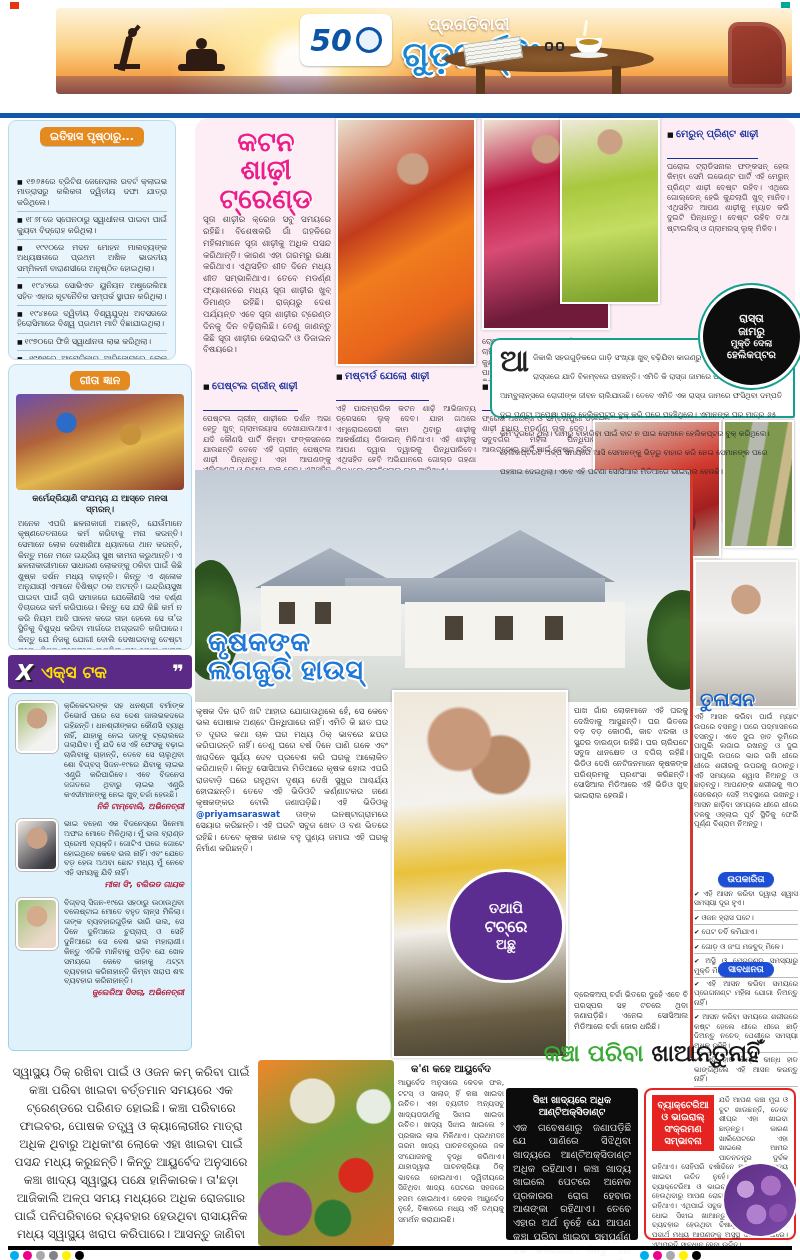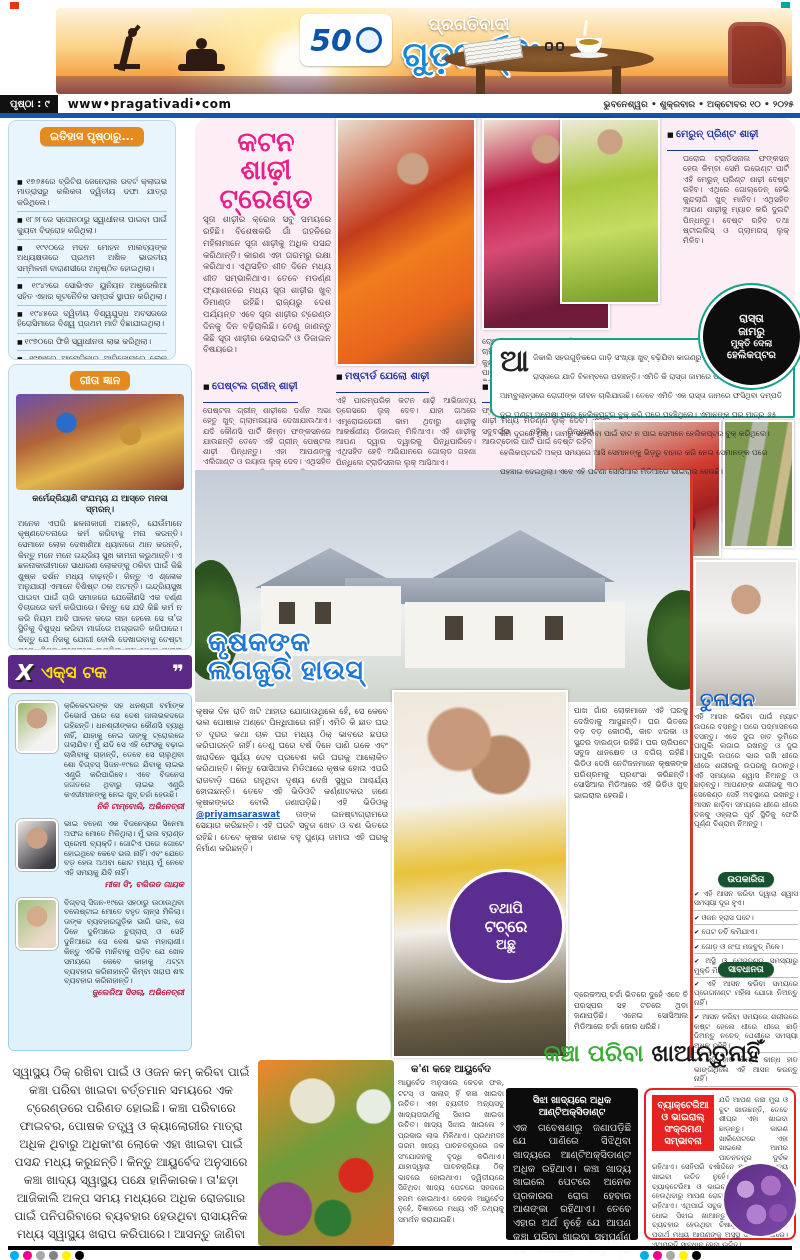--- a/index.html
+++ b/index.html
@@ -75,21 +75,21 @@
   .quote-sig { display:block; text-align:right; color:#b01030; font-weight:bold; font-style:italic; font-size:8px; margin-top:2px; }
 
   
   .saree-panel { left:195px; top:118px; width:600px; height:404px; background:#fdeef5; border-radius:14px; }
   .saree-headline { font-weight:bold; color:#ec1e8c; text-align:center; line-height:1.05; text-shadow:1px 1px 0 #fff; }
   .s-intro { font-size:8.6px; line-height:1.38; text-align:justify; color:#333; }
   .photo { border:2px solid #fff; box-shadow:0 0 3px rgba(0,0,0,.25); }
   .saree1 { background:radial-gradient(circle at 55% 20%, #caa184 0 7%, transparent 8%), linear-gradient(150deg,#e9dfcf 0%,#c23c1d 38%,#f07c1e 55%,#e8641c 78%,#8a4a28 100%); }
   .saree2 { background:radial-gradient(circle at 50% 14%, #caa184 0 7%, transparent 8%), linear-gradient(165deg,#efe3d2 0%,#b8133f 30%,#d94b74 55%,#701b3a 85%); }
   .saree3 { background:radial-gradient(circle at 50% 12%, #caa184 0 7%, transparent 8%), linear-gradient(170deg,#efe9da 0%,#a9c83e 35%,#c4dd62 60%,#7fa32c 95%); }
-  .cap-head { font-size:10px; font-weight:bold; color:#1a2f9e; border-bottom:1.5px solid #1a2f9e; padding-bottom:10px; width:fit-content; }
+  .cap-head { font-size:10px; font-weight:bold; color:#1a2f9e; border-bottom:1.5px solid #1a2f9e; padding-bottom:18px; width:fit-content; }
   .cap-head::before { content:"■ "; font-size:7px; color:#111; }
   .cap-text { font-size:7.8px; line-height:1.32; text-align:justify; color:#333; margin-top:3px; }
 
   
   .heli-circle { left:703px; top:288px; width:97px; height:97px; border-radius:50%; background:#0d0d0d;
       display:flex; flex-direction:column; align-items:center; justify-content:center; color:#fff; font-weight:bold;
       box-shadow:0 0 0 3px #fff,0 0 0 5px #15a08e; z-index:5; text-align:center; }
   .heli-circle span { line-height:1.2; }
   .heli-box { left:490px; top:338px; width:305px; height:80px; background:#fff; border:2px solid #15a08e; border-radius:10px 2px 2px 10px; padding:5px 7px 4px 8px; z-index:4; }
   .dropcap { float:left; font-size:30px; font-weight:bold; color:#222; line-height:.9; margin:2px 4px 0 0; }
@@ -102,37 +102,37 @@
   
   .house-photo { left:195px; top:470px; width:497px; height:232px; overflow:hidden;
       background:linear-gradient(180deg,#c3ccd6 0%,#dbe2e8 45%,#eef0f0 60%,#cfd4cd 100%); }
   .roof { position:absolute; background:linear-gradient(180deg,#aab3bf,#8e99a8); }
   .wall { position:absolute; background:#f4f3ee; }
   .win { position:absolute; background:#4b4238; }
   .tree { position:absolute; background:radial-gradient(circle,#3f6b2a 30%,#2c5220 70%); border-radius:50%; }
   .house-headline { left:208px; top:628px; width:250px; font-weight:bold; color:#1e78d7; line-height:1.02;
       text-shadow:-2px 0 #fff,2px 0 #fff,0 -2px #fff,0 2px #fff,2px 2px #fff; z-index:3; }
   .house-col { font-size:8.4px; line-height:1.36; text-align:justify; color:#222; }
-  .handle { color:#1a57c4; font-weight:bold;text-decoration:underline; }
+  .handle { color:#1a57c4; font-weight:bold; }
   .couple-photo { left:392px; top:690px; width:176px; height:368px;
       background:
         radial-gradient(circle at 38% 13%, #c9997b 0 9%, transparent 10%),
         radial-gradient(circle at 62% 20%, #b98a6a 0 9%, transparent 10%),
         linear-gradient(175deg,#efe7da 0%,#f4f2ee 30%,#e9c13a 48%,#f3f0ea 64%,#6b5f46 88%,#4a4434 100%); }
   .still-badge { left:450px; top:872px; width:112px; height:108px; border-radius:50%; background:#5c2d91; z-index:4;
       display:flex; flex-direction:column; align-items:center; justify-content:center; color:#fff; font-weight:bold;
       box-shadow:0 0 0 3px #fff; text-align:center; }
   .red-edge { left:690px; top:470px; width:3px; height:588px; background:#d23a2e; }
 
   
   .yoga-photo { left:694px; top:560px; width:104px; height:148px;
       background:radial-gradient(circle at 50% 26%, #caa184 0 12%, transparent 13%), linear-gradient(180deg,#e8e6e4 0%,#f4f3f1 40%,#d8d5d0 75%,#b9b4ac 100%); }
   .yoga-head { left:700px; top:688px; width:96px; font-size:19px; font-weight:bold; color:#1663c7; text-shadow:1px 1px 0 #fff; z-index:3; }
   .yoga-body { left:694px; top:712px; width:104px; height:156px; font-size:7.4px; line-height:1.32; text-align:justify; color:#222; overflow:hidden; }
-  .pill { background:#14532d; color:#fff; font-weight:bold; font-size:9px; text-align:center; border-radius:9px; padding:2px 10px; width:fit-content; margin:0 auto; box-shadow:0 1px 0 rgba(0,0,0,.3); }
+  .pill { background:#1d4ed8; color:#fff; font-weight:bold; font-size:9px; text-align:center; border-radius:9px; padding:2px 10px; width:fit-content; margin:0 auto; box-shadow:0 1px 0 rgba(0,0,0,.3); }
   .tick-list { list-style:none; }
   .tick-list li { font-size:7.3px; line-height:1.3; color:#222; padding:2px 0; border-bottom:1px solid #bbb; text-align:justify; }
   .tick-list li::before { content:"✔ "; font-size:6.5px; }
 
   
   .green-head { left:506px; top:1040px; width:292px; text-align:center; font-size:23px; font-weight:bold; }
   .gh1 { color:#3aaa35; } .gh2 { color:#161616; }
   .bottom-intro { left:8px; top:1063px; width:246px; height:182px; font-size:12px; line-height:1.5; text-align:center; color:#1c1c1c; overflow:hidden; }
   .veg-photo { left:258px; top:1060px; width:136px; height:186px; border-radius:4px;
       background:
@@ -203,25 +203,20 @@
           <span class="lens"></span>
         </div>
       <div class="steam"></div>
       <div class="cup"></div>
       <div class="cup-tea"></div>
       <div class="saucer"></div>
       <div class="chair"></div>
     </div>
   </div>
 
-  <div class="abs infobar">
-    <span class="pagelabel">ପୃଷ୍ଠା : ୯</span>
-    <span class="website">www•pragativadi•com</span>
-    <span class="dateline">ଭୁବନେଶ୍ୱର • ଶୁକ୍ରବାର • ଅକ୍ଟୋବର ୧୦ • ୨୦୨୫</span>
-  </div>
   <div class="abs bluerule"></div>
 
   <div class="abs lbox" style="left:8px; top:120px; width:168px; height:240px; overflow:hidden;">
     <div class="ribbon">ଇତିହାସ ପୃଷ୍ଠାରୁ...</div>
     <ul class="hist-list">
 
     <li>୧୭୬୫ରେ ବ୍ରିଟିଶ ଜେନେରାଲ ରବର୍ଟ କ୍ଲାଇଭ ମାଡ୍ରାସରୁ କଲିକତା ଦ୍ୱିତୀୟ ଦଫା ଯାତ୍ରା କରିଥିଲେ।</li>
         <li>୧୮୬୮ରେ ସ୍ପେନଠାରୁ ସ୍ୱାଧୀନତା ପାଇବା ପାଇଁ କ୍ୟୁବା ବିଦ୍ରୋହ କରିଥିଲା।</li>
         <li>୧୯୧୦ରେ ମଦନ ମୋହନ ମାଲବ୍ୟଙ୍କ ଅଧ୍ୟକ୍ଷତାରେ ପ୍ରଥମ ଅଖିଳ ଭାରତୀୟ ସମ୍ମିଳନୀ ବାରାଣସୀରେ ଅନୁଷ୍ଠିତ ହୋଇଥିଲା।</li>
         <li>୧୯୪୨ରେ ସୋଭିଏତ ୟୁନିୟନ ଅଷ୍ଟ୍ରେଲିଆ ସହିତ ଏହାର କୂଟନୈତିକ ସମ୍ପର୍କ ସ୍ଥାପନ କରିଥିଲା।</li>
@@ -292,21 +287,21 @@
     <div class="abs photo saree2" style="left:287px; top:0; width:128px; height:212px;"></div>
     <div class="abs cap-text" style="left:287px; top:216px; width:128px; height:44px; overflow:hidden;">ରୋଜ ଗୋଲ୍ଡ ଲୁକ୍ ପାଇପାରିବେ। ଆପଣ ଚାହିଁଲେ ଡାର୍କ ମେକଅପ ନିଅନ୍ତୁ ହେବି କୁନ୍ଦଲାଗି ପିନ୍ଧି ଟ୍ରାଡିସନାଲ ଲୁକ୍ ମଧ୍ୟ ପାଇପାରିବେ। ଶାଢ଼ୀକୁ ମ୍ୟାଚ କଲାଭଳି ଟିକେ ଡାର୍କ ଲିପଷ୍ଟିକ୍ ଲୁକ୍ କମ୍ପ୍ଲିଟ୍ କରିବ। ଯେଲ ଲୁକ୍ ପାଇଁ ବେଷ୍ଟ ରହିବ।</div>
     <div class="abs" style="left:287px; top:262px; width:128px;">
       <div class="cap-head">ଅରେଞ୍ଜ ସମ୍ବଲପୁରୀ ଶାଢ଼ୀ</div>
       <div class="cap-text" style="height:104px; overflow:hidden;">ଫ୍ରେଶ ଅରେଞ୍ଜ ଓ ସମ୍ବଲପୁରୀ ଡିଜାଇନ୍ ଶାଢ଼ୀ ମଧ୍ୟ ମଡର୍ଣ୍ଣ ଲୁକ୍ ଦେବ। ଏହାକୁ ସବୁବର୍ଗର ମହିଳା ପିନ୍ଧିପାରିବେ। ଆଉଟ୍‌ଡୋର ପାର୍ଟି ପାଇଁ ବେଷ୍ଟ ରହିବ।</div>
     </div>
 
     <div class="abs photo saree3" style="left:365px; top:0; width:100px; height:186px;"></div>
     <div class="abs" style="left:472px; top:10px; width:122px;">
       <div class="cap-head">ମେରୁନ୍ ପ୍ରିଣ୍ଟ ଶାଢ଼ୀ</div>
-      <div class="cap-text" style="height:140px; overflow:hidden;margin-left:16px;">ଘରୋଇ ଟ୍ରାଡିସନାଲ ଫଙ୍କସନ୍ ହେଉ କିମ୍ବା ସେମି ଇଭେଣ୍ଟ ପାର୍ଟି ଏହି ମେରୁନ୍ ପ୍ରିଣ୍ଟ ଶାଢ଼ୀ ବେଷ୍ଟ ରହିବ। ଏଥିରେ ଗୋଲ୍ଡେନ୍ ହେଭି କୁନ୍ଦଲାଗି ଖୁବ୍ ମାନିବ। ଏଥିସହିତ ଆପଣ ଶାଢ଼ୀକୁ ମ୍ୟାଚ କରି ଦୁଇଟି ପିନ୍ଧନ୍ତୁ। ବେଷ୍ଟ ରହିବ ତଥା ଷ୍ଟାଇଲିସ୍ ଓ ଗ୍ଲାମରସ୍ ଲୁକ୍ ମିଳିବ।</div>
+      <div class="cap-text" style="height:140px; overflow:hidden;">ଘରୋଇ ଟ୍ରାଡିସନାଲ ଫଙ୍କସନ୍ ହେଉ କିମ୍ବା ସେମି ଇଭେଣ୍ଟ ପାର୍ଟି ଏହି ମେରୁନ୍ ପ୍ରିଣ୍ଟ ଶାଢ଼ୀ ବେଷ୍ଟ ରହିବ। ଏଥିରେ ଗୋଲ୍ଡେନ୍ ହେଭି କୁନ୍ଦଲାଗି ଖୁବ୍ ମାନିବ। ଏଥିସହିତ ଆପଣ ଶାଢ଼ୀକୁ ମ୍ୟାଚ କରି ଦୁଇଟି ପିନ୍ଧନ୍ତୁ। ବେଷ୍ଟ ରହିବ ତଥା ଷ୍ଟାଇଲିସ୍ ଓ ଗ୍ଲାମରସ୍ ଲୁକ୍ ମିଳିବ।</div>
     </div>
   </div>
 
   <div class="abs heli-box">
     <span class="dropcap">ଆ</span>
     <span class="heli-text">ଜିକାଲି ସହରଗୁଡ଼ିକରେ ଗାଡ଼ି ସଂଖ୍ୟା ଖୁବ୍ ବଢ଼ିଯିବା କାରଣରୁ ଅନେକ ସମୟରେ ଲୋକେ ରାସ୍ତାରେ ଯାତି ବିଳମ୍ବରେ ପହଞ୍ଚନ୍ତି। ଏମିତି କି ରାସ୍ତା ଜାମରେ ଫସିଥିବା ଯୋଗୁଁ ଆମ୍ବୁଲାନ୍ସରେ ରୋଗୀଙ୍କ ଜୀବନ ଚାଲିଯାଉଛି। ତେବେ ଏମିତି ଏକ ରାସ୍ତା ଜାମରେ ଫସିଥିବା ଦମ୍ପତି ଦୁଇ ଘଣ୍ଟା ଅପେକ୍ଷା ପରେ ହେଲିକପ୍ଟର ବୁକ୍ କରି ଘରେ ପହଞ୍ଚିଥିଲେ। ଏମାନଙ୍କ ଘର ମାତ୍ର ୬୫ କିମି ଦୂରରେ ଥିଲା। ଜାମରୁ ବାହାରିବା ପାଇଁ ବାଟ ନ ପାଇ ସେମାନେ ହେଲିକପ୍ଟର ବୁକ୍ କରିଥିଲେ। ହେଲିକପ୍ଟରଟି ଅଳ୍ପ ସମୟରେ ଆସି ସେମାନଙ୍କୁ ଭିଡ଼ରୁ ବାହାର କରି ନେଇ ସେମାନଙ୍କ ଘରେ ପହଞ୍ଚାଇ ଦେଇଥିଲା। ଏବେ ଏହି ଘଟଣା ସୋସିଆଲ ମିଡିଆରେ ଭାଇରାଲ ହେଉଛି।</span>
   </div>
   <div class="abs heli-circle">
     <span style="font-size:11px;">ରାସ୍ତା</span>
     <span style="font-size:11px;">ଜାମରୁ</span>

